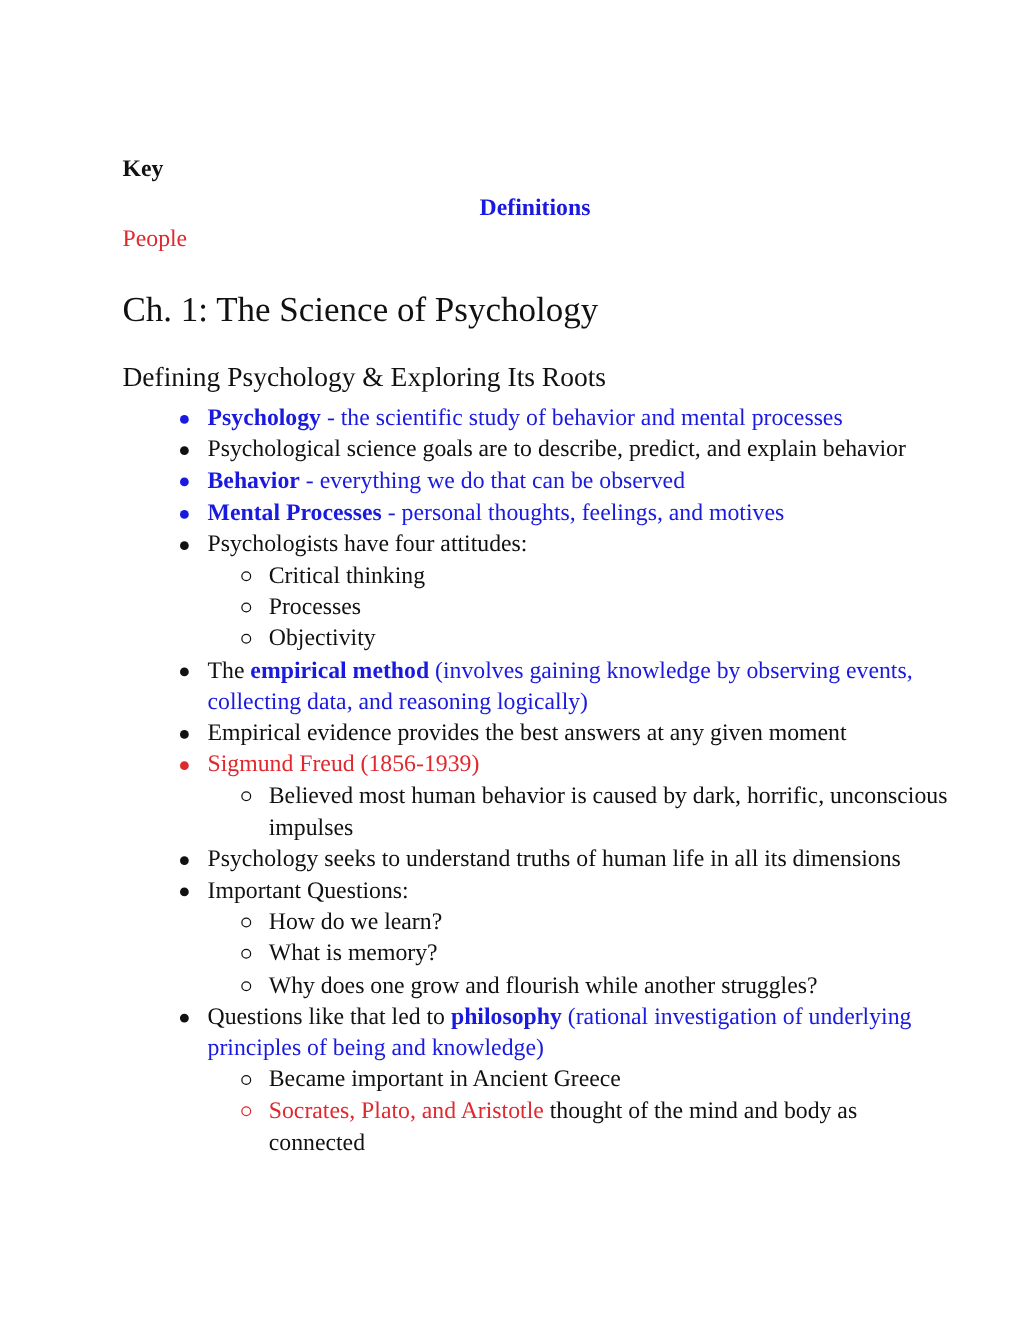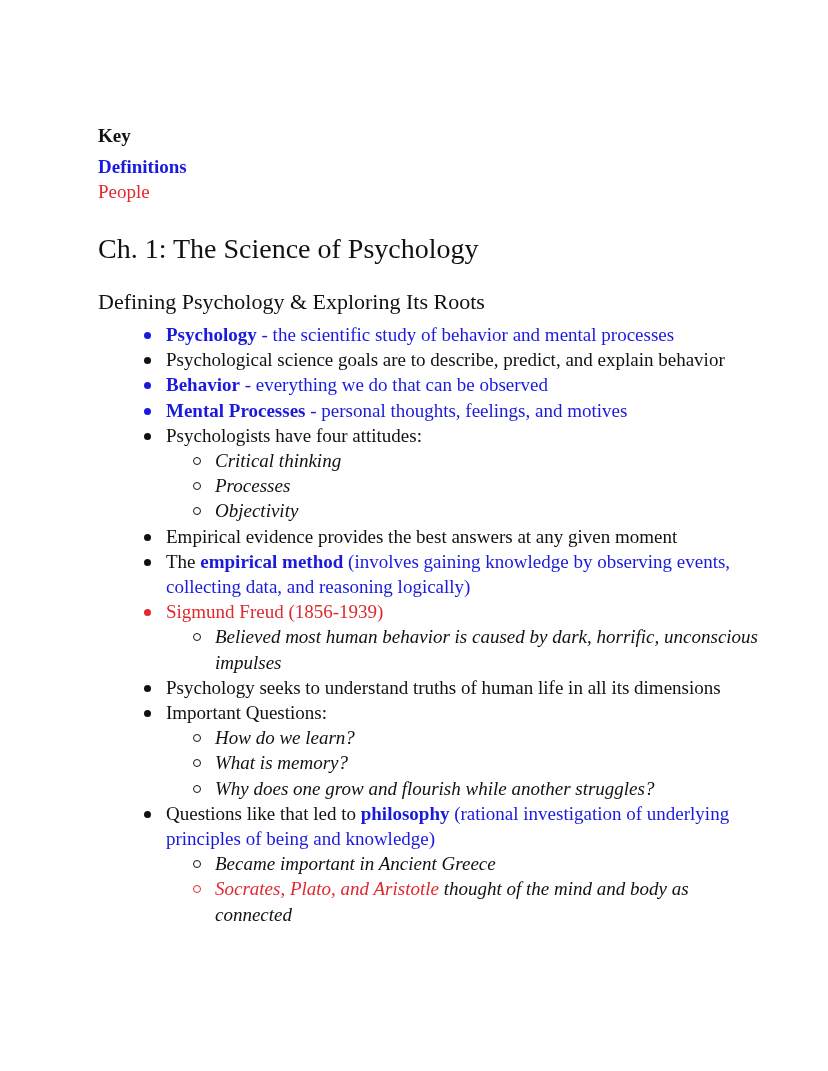--- a/index.html
+++ b/index.html
@@ -25,21 +25,21 @@
       font-size: 19px;
       font-weight: bold;
       line-height: 28px;
       margin: 0 0 4px 0;
     }
     .key-item {
       font-size: 19px;
       line-height: 25px;
       margin: 0;
     }
-    .key-def { color: #1a1adf; font-weight: bold; }
+    .key-def { color: #1a1adf; font-weight: bold; text-align: center; }
     .key-people { color: #e0282f; }
     .chapter-title {
       font-size: 28px;
       font-weight: normal;
       line-height: 34px;
       margin: 28px 0 0 0;
     }
     .section-title {
       font-size: 22px;
       font-weight: normal;
@@ -71,21 +71,20 @@
     ul.l1 > li.b-red::before { background: #e0282f; }
     ul.l2 {
       list-style: none;
       margin: 0;
       padding: 0 0 0 49px;
     }
     ul.l2 > li {
       position: relative;
       font-size: 19px;
       line-height: 25.2px;
-      font-style: italic;
     }
     ul.l2 > li::before {
       content: "";
       position: absolute;
       left: -22px;
       top: 9px;
       width: 6px;
       height: 6px;
       border-radius: 50%;
       border: 1.3px solid #111111;
@@ -132,25 +131,25 @@
     <li>
       <span>Psychologists have four attitudes:</span>
       <ul class="l2">
         <li>Critical thinking</li>
         <li>Processes</li>
         <li>Objectivity</li>
       </ul>
     </li>
 
     <li>
-      <span>Empirical evidence provides the best answers at any given moment</span>
+      <span>The </span><span class="blue bold">empirical method</span><span class="blue"> (involves gaining knowledge by observing events, collecting data, and reasoning logically)</span>
     </li>
 
     <li>
-      <span>The </span><span class="blue bold">empirical method</span><span class="blue"> (involves gaining knowledge by observing events, collecting data, and reasoning logically)</span>
+      <span>Empirical evidence provides the best answers at any given moment</span>
     </li>
 
     <li class="b-red">
       <span class="red">Sigmund Freud (1856-1939)</span>
       <ul class="l2">
         <li>Believed most human behavior is caused by dark, horrific, unconscious impulses</li>
       </ul>
     </li>
 
     <li>

